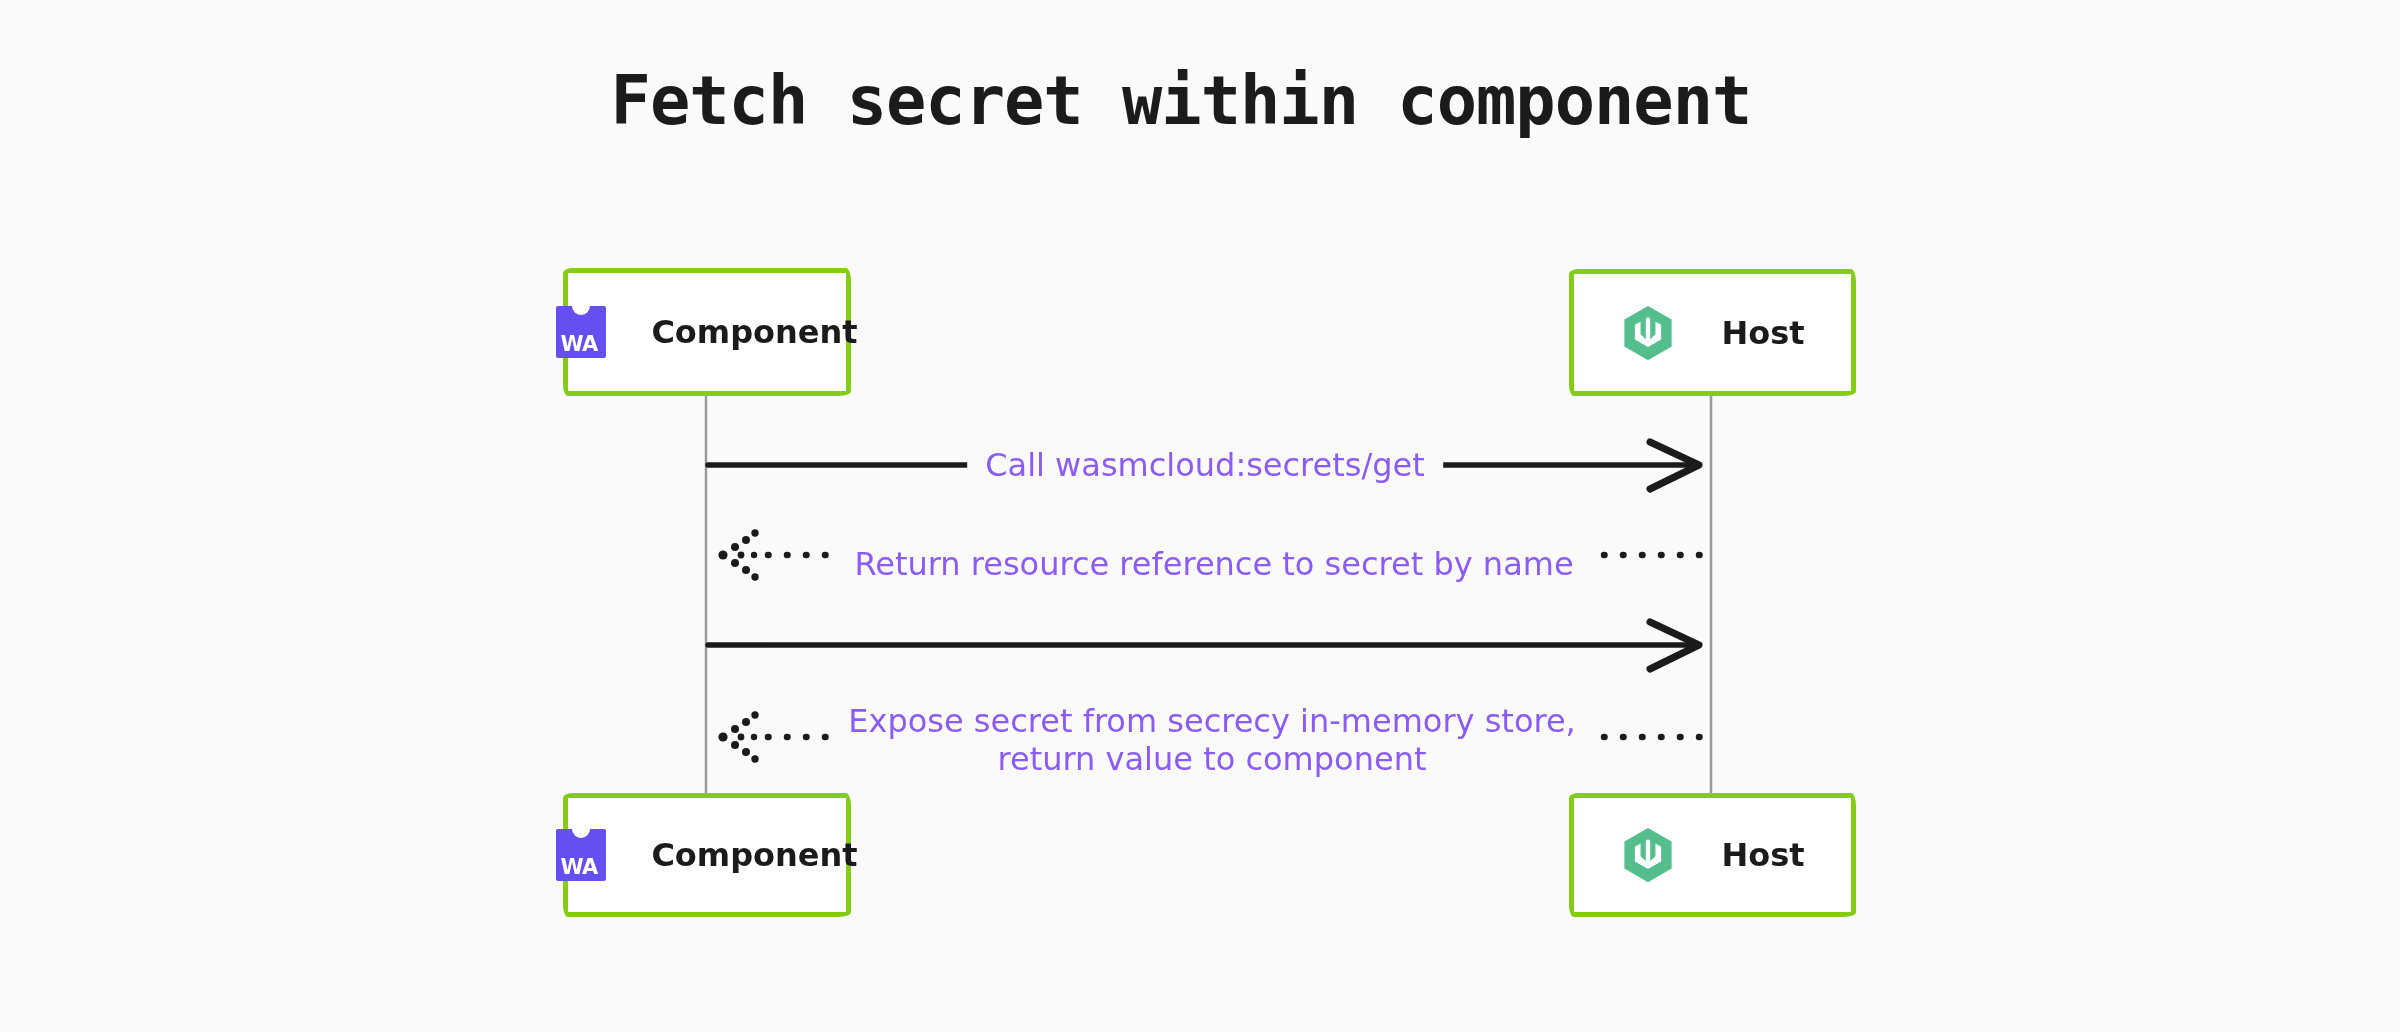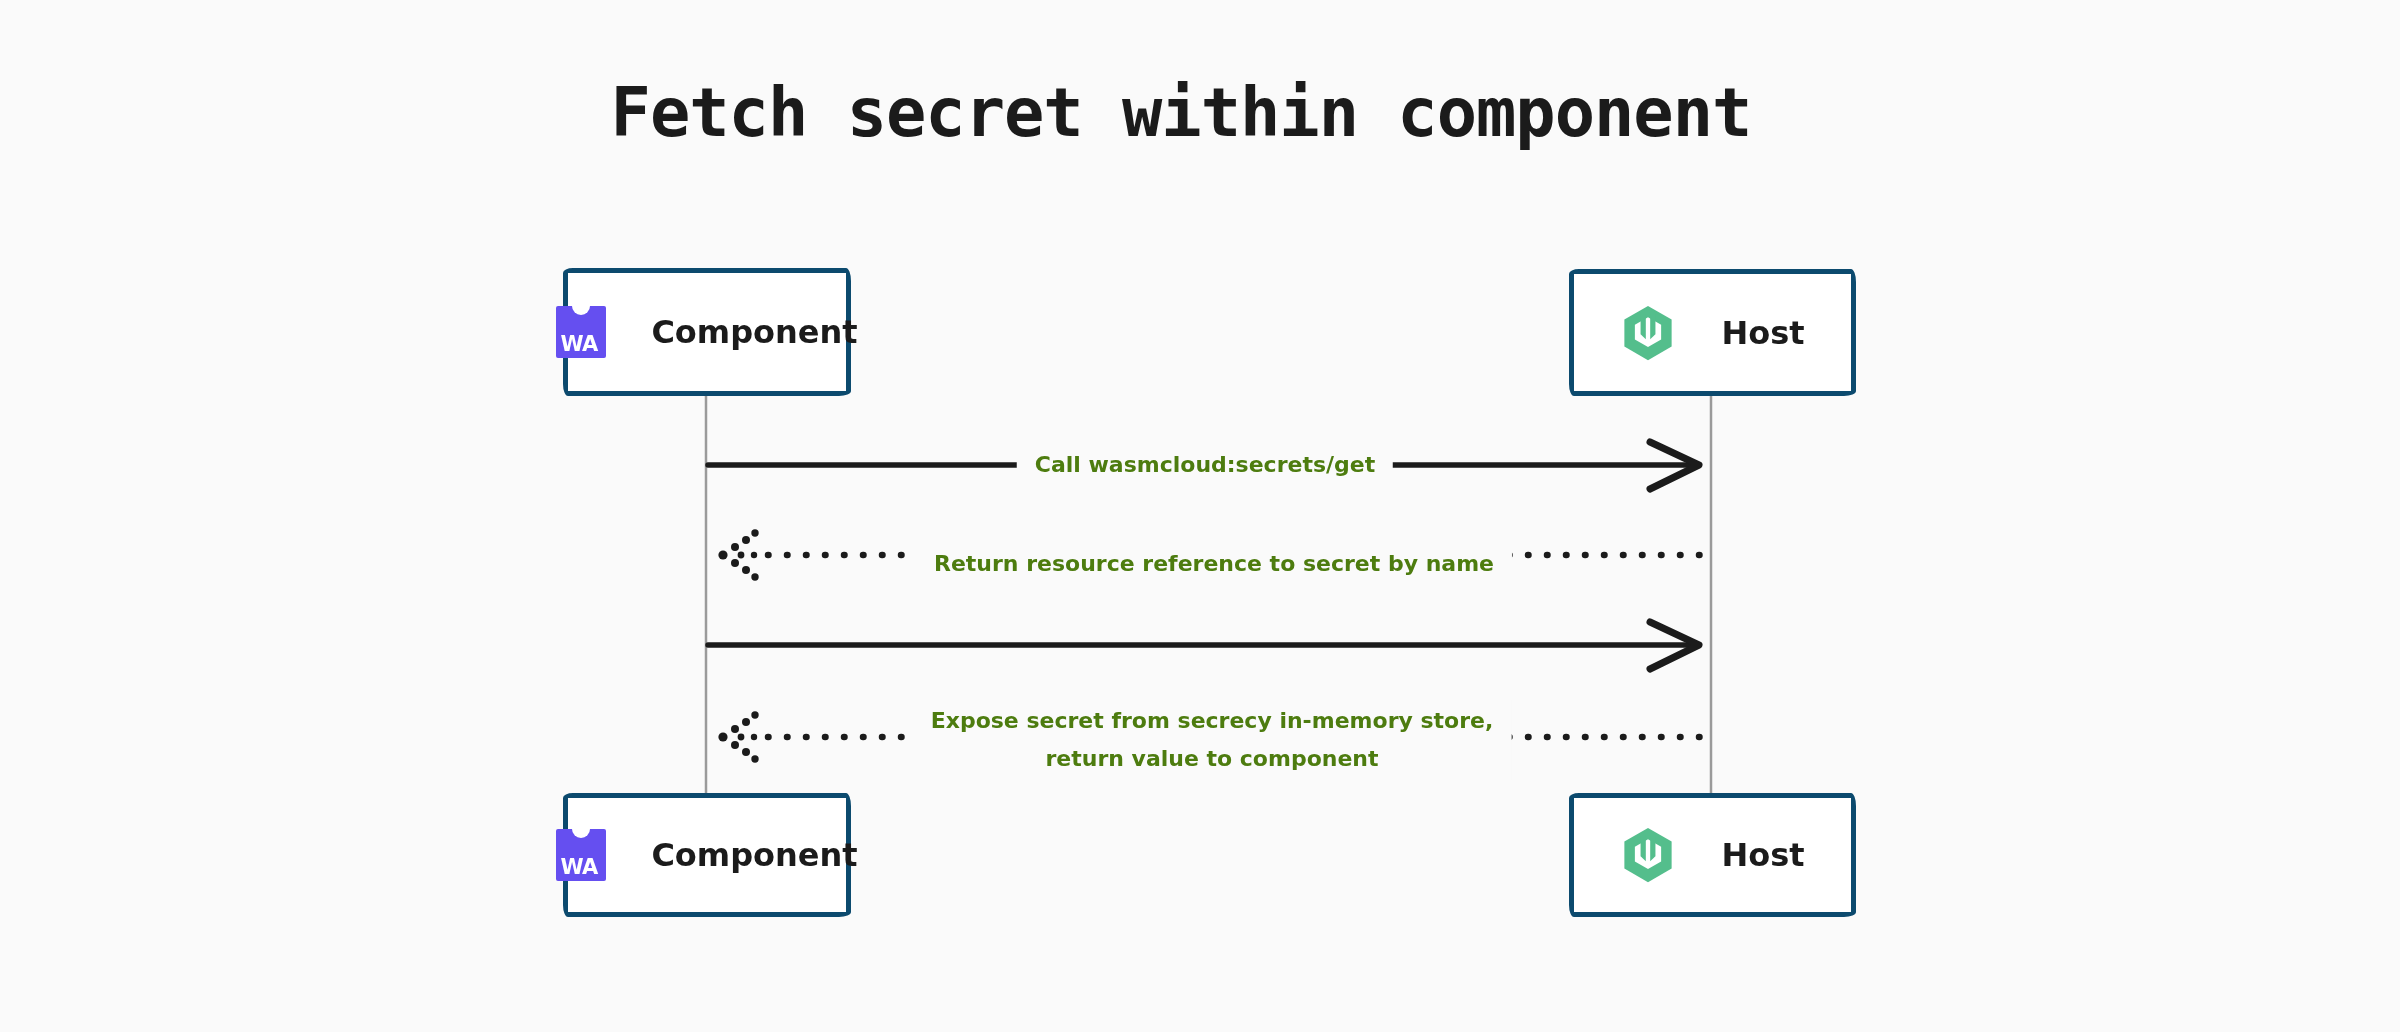--- a/index.html
+++ b/index.html
@@ -15,29 +15,28 @@
   .title {
     position: absolute;
     top: 62px; left: 1181px;
     transform: translateX(-50%);
     font-family: "DejaVu Sans Mono", monospace;
     font-weight: 700;
     font-size: 67px;
     letter-spacing: -1px;
     white-space: nowrap;
     color: #212121;
-    margin-top: 12px;
   }
   svg.wires {
     position: absolute; inset: 0;
   }
   .actor-box {
     position: absolute;
     box-sizing: border-box;
-    border: 5px solid #0c4a6e;
+    border: 5px solid #84cc16;
     border-radius: 10px 5px 12px 5px / 5px 13px 5px 12px;
     display: flex;
     align-items: center;
     justify-content: center;
     gap: 17px;
   }
   .actor-label {
     font-size: 32px;
     font-weight: 600;
     color: #1b1b1b;
@@ -63,24 +62,24 @@
     font-size: 21px;
     font-weight: 700;
     letter-spacing: -0.5px;
     line-height: 1;
   }
   .hex-icon { flex: none; display: block; }
   .msg {
     position: absolute;
     transform: translate(-50%, -50%);
     padding: 2px 18px;
-    font-size: 22px;
-    font-weight: 700;
+    font-size: 32px;
+    font-weight: 400;
     line-height: 38px;
-    color: #4d7c0f;
+    color: #8b5cf6;
     white-space: nowrap;
     text-align: center;
   }
 </style>
 </head>
 <body>
 
 <div class="canvas" style="background: rgb(250, 250, 250);">
 
   <div class="title" style="color: rgb(27, 27, 27);">Fetch secret within component</div>

